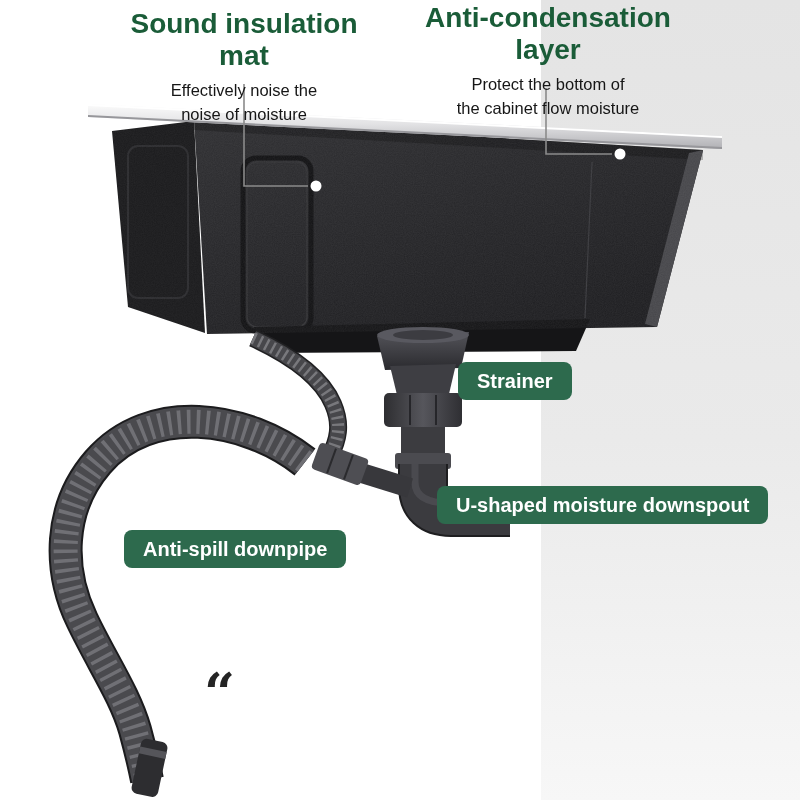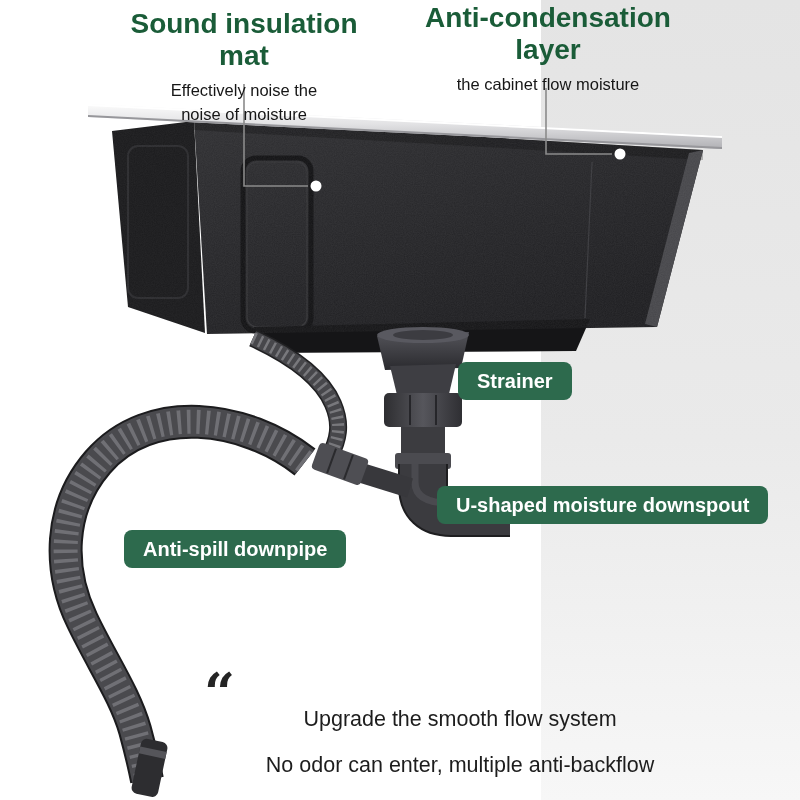--- a/index.html
+++ b/index.html
@@ -148,27 +148,24 @@
     <h2>Sound insulation mat</h2>
     <div class="sub">
       <span>Effectively noise the</span>
       <span>noise of moisture</span>
     </div>
   </div>
 
   <div class="callout co-right">
     <h2>Anti-condensation layer</h2>
     <div class="sub">
+      <span>Protect the bottom of</span>
       <span>the cabinet flow moisture</span>
     </div>
   </div>
 
   <div class="pill pill-strainer">Strainer</div>
   <div class="pill pill-downspout">U-shaped moisture downspout</div>
   <div class="pill pill-downpipe">Anti-spill downpipe</div>
 
   <div class="quote">“</div>
-  <div class="footer">
-    <p>Upgrade the smooth flow system</p>
-    <p>No odor can enter, multiple anti-backflow</p>
-  </div>
 
 </div>
 
 </body></html>

